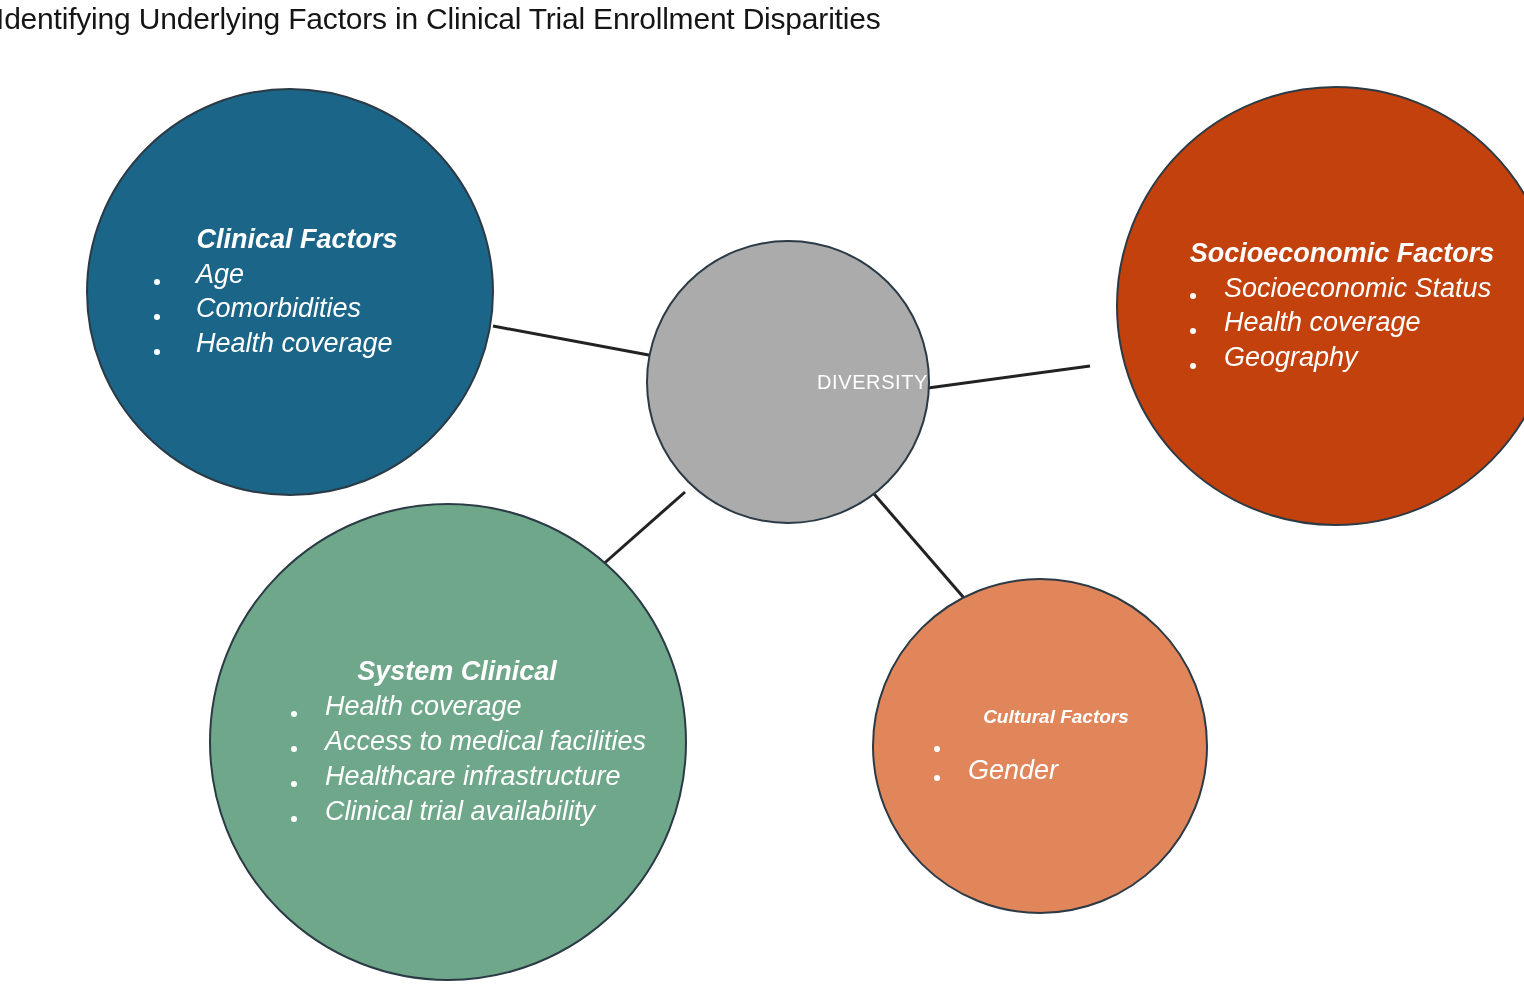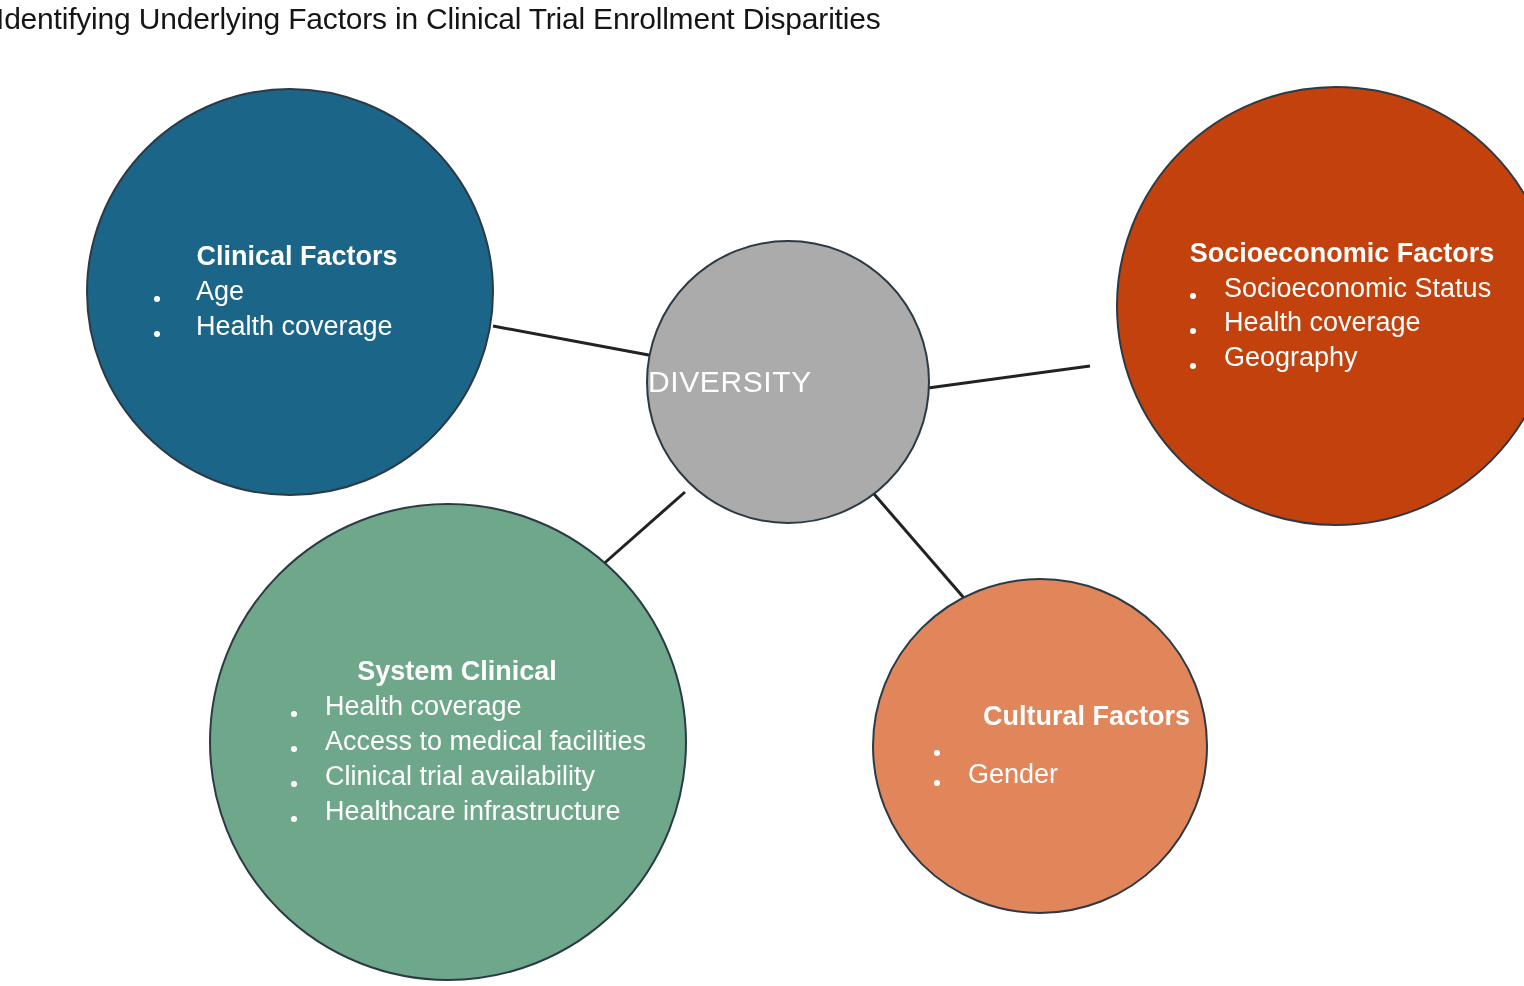--- a/index.html
+++ b/index.html
@@ -49,20 +49,21 @@
     display: flex;
     align-items: center;
     justify-content: center;
     color: #ffffff;
   }
   .node-text {
     width: 100%;
     padding: 0 8px;
     box-sizing: border-box;
     text-align: left;
+    font-style: italic;
   }
   .node-title {
     font-weight: bold;
     text-align: center;
     line-height: 1.18;
   }
   ul.bullets {
     list-style: none;
     margin: 0;
     padding: 0;
@@ -112,32 +113,32 @@
   #node-system .node-text { font-size: 27px; padding-left: 78px; padding-right: 30px; }
   #node-system .node-title { font-size: 27px; margin-bottom: 2px; margin-left: -30px; }
   #node-system ul.bullets li .dot { margin-right: 28px; margin-left: 2px; }
 
   
   #node-cultural {
     left: 872px; top: 578px; width: 336px; height: 336px;
     background: #e0865a;
   }
   #node-cultural .node-text { font-size: 27px; padding-left: 58px; padding-right: 16px; }
-  #node-cultural .node-title { font-size: 27px; margin-bottom: 2px; margin-left: -10px; text-align: right; }
+  #node-cultural .node-title { font-size: 19px; margin-bottom: 2px; margin-left: -10px; }
   #node-cultural ul.bullets li .dot { margin-right: 28px; margin-left: 2px; }
 
   
   #node-center {
     left: 646px; top: 240px; width: 284px; height: 284px;
     background: #ababab;
   }
   #node-center .center-label {
     width: 100%;
-    text-align: left;
-    font-size: 30px;
+    text-align: right;
+    font-size: 20px;
     font-weight: 400;
     letter-spacing: 0.6px;
     color: #ffffff;
   }
 </style>
 </head>
 <body>
 
 <div id="canvas">
 
@@ -153,20 +154,24 @@
   <div class="node" id="node-clinical">
     <div class="node-text">
       <div class="node-title">Clinical Factors</div>
       <ul class="bullets">
         <li>
           <span class="dot"></span>
           <span class="btxt">Age</span>
         </li>
         <li>
           <span class="dot"></span>
+          <span class="btxt">Comorbidities</span>
+        </li>
+        <li>
+          <span class="dot"></span>
           <span class="btxt">Health coverage</span>
         </li>
       </ul>
     </div>
   </div>
 
   <div class="node" id="node-socio">
     <div class="node-text">
       <div class="node-title">Socioeconomic Factors</div>
       <ul class="bullets">
@@ -193,25 +198,25 @@
         <li>
           <span class="dot"></span>
           <span class="btxt">Health coverage</span>
         </li>
         <li>
           <span class="dot"></span>
           <span class="btxt">Access to medical facilities</span>
         </li>
         <li>
           <span class="dot"></span>
+          <span class="btxt">Healthcare infrastructure</span>
+        </li>
+        <li>
+          <span class="dot"></span>
           <span class="btxt">Clinical trial availability</span>
-        </li>
-        <li>
-          <span class="dot"></span>
-          <span class="btxt">Healthcare infrastructure</span>
         </li>
       </ul>
     </div>
   </div>
 
   <div class="node" id="node-cultural">
     <div class="node-text">
       <div class="node-title">Cultural Factors</div>
       <ul class="bullets">
         <li>

